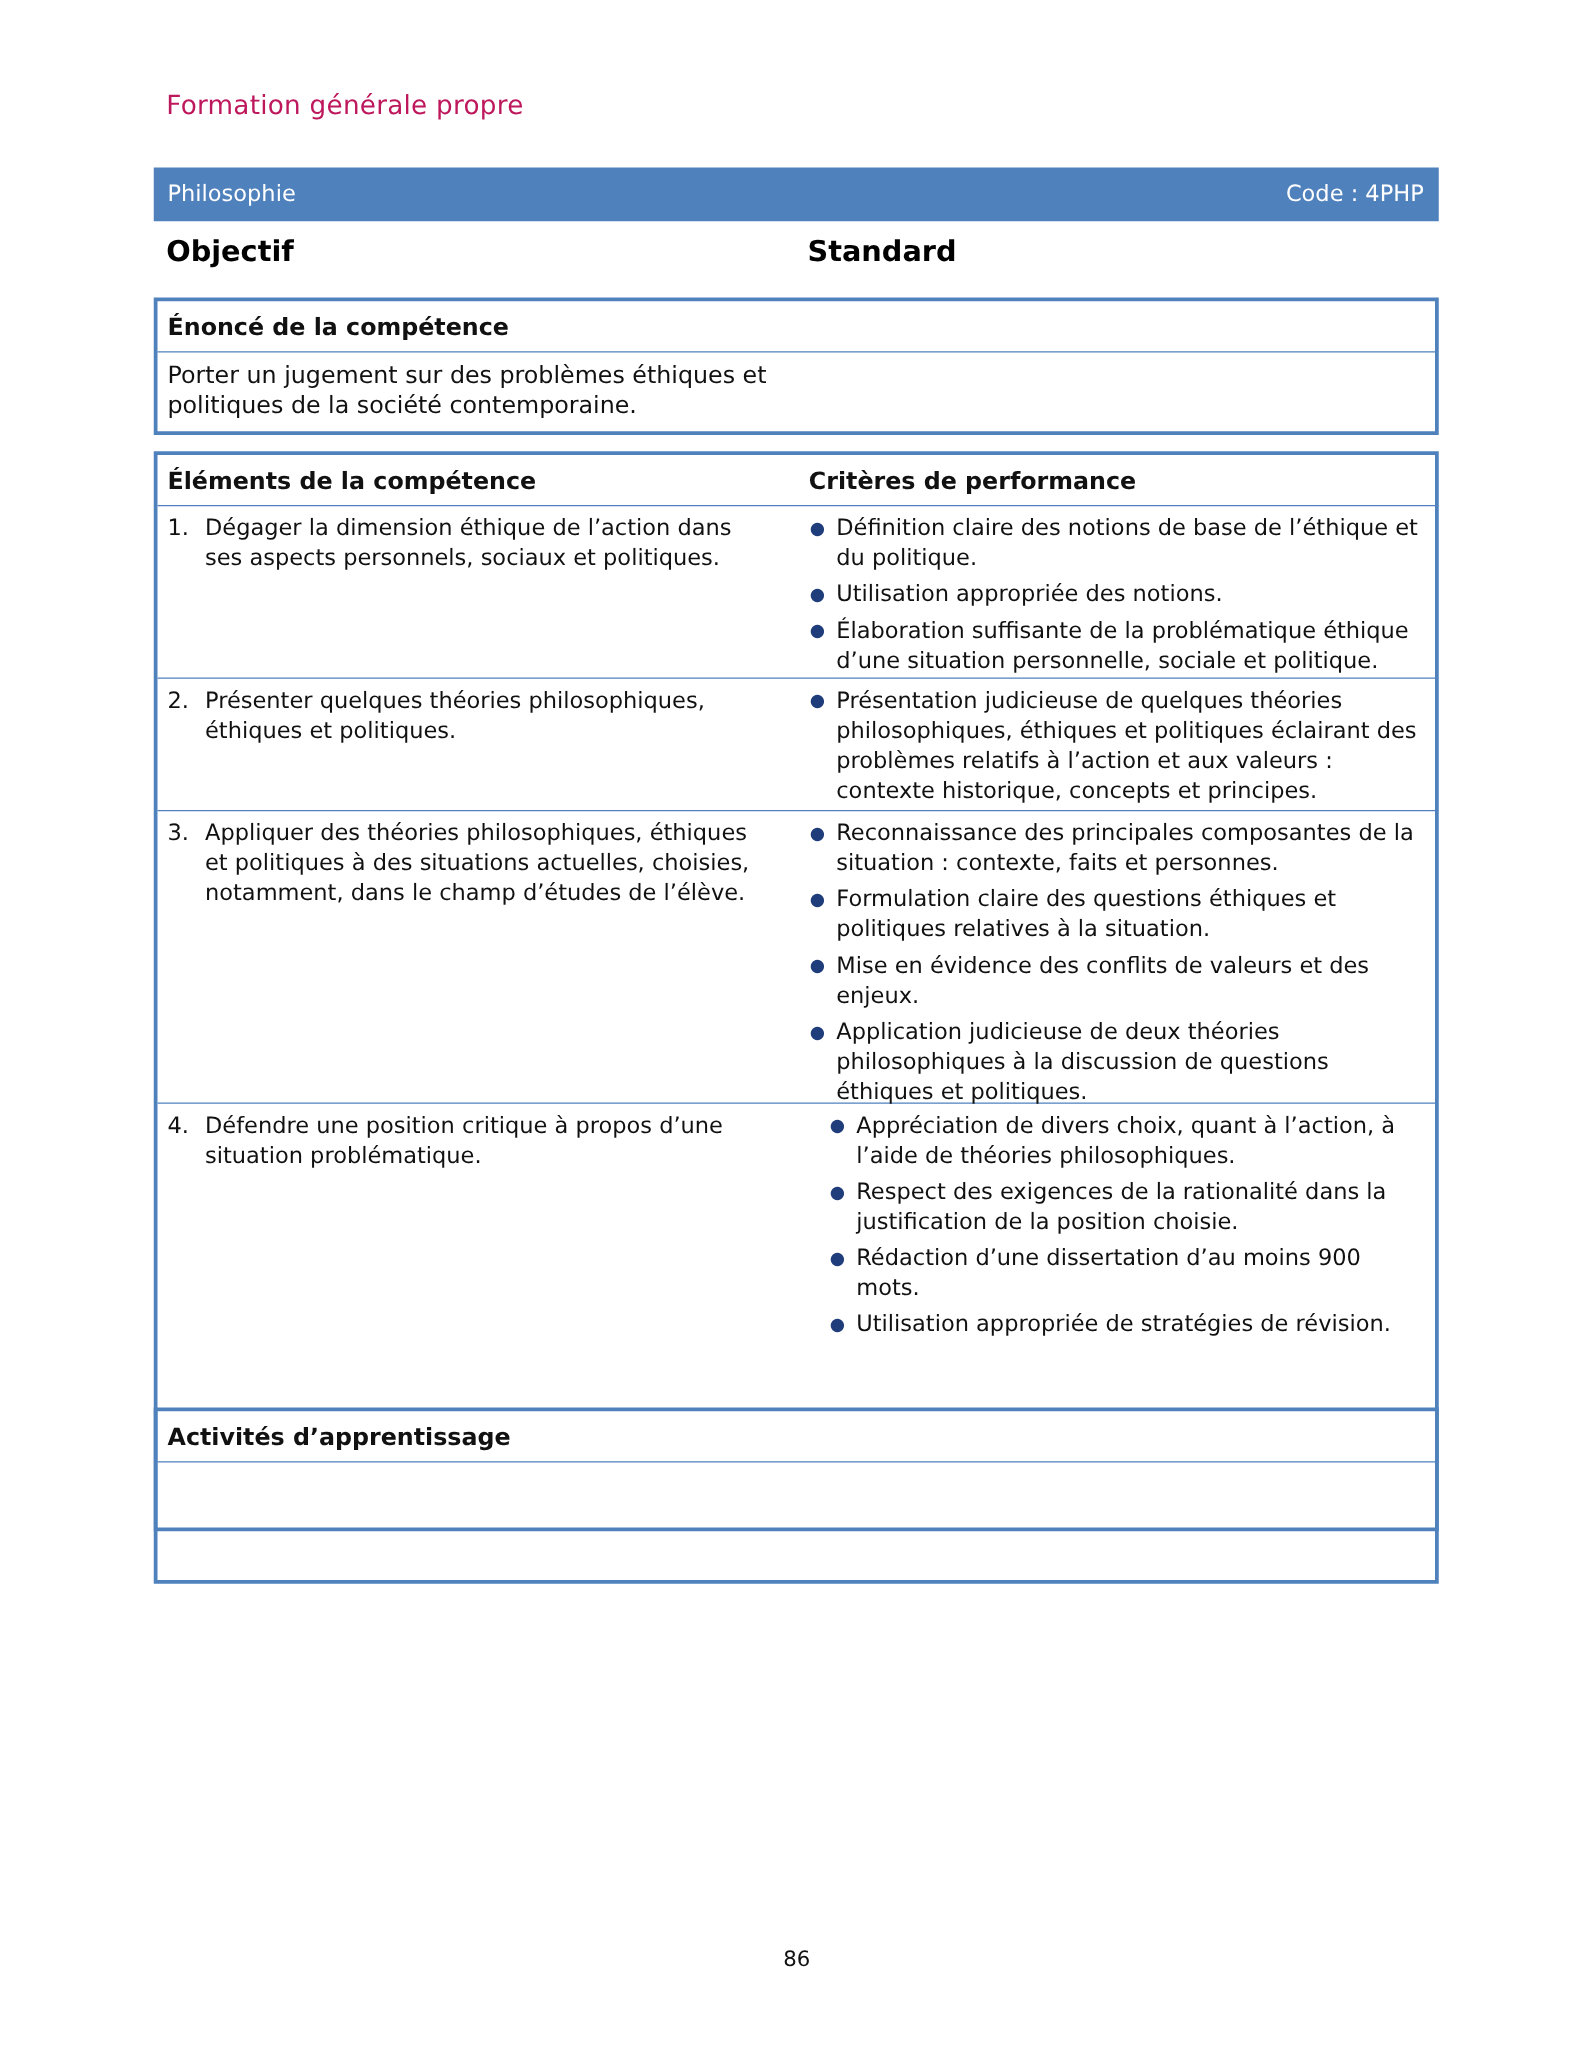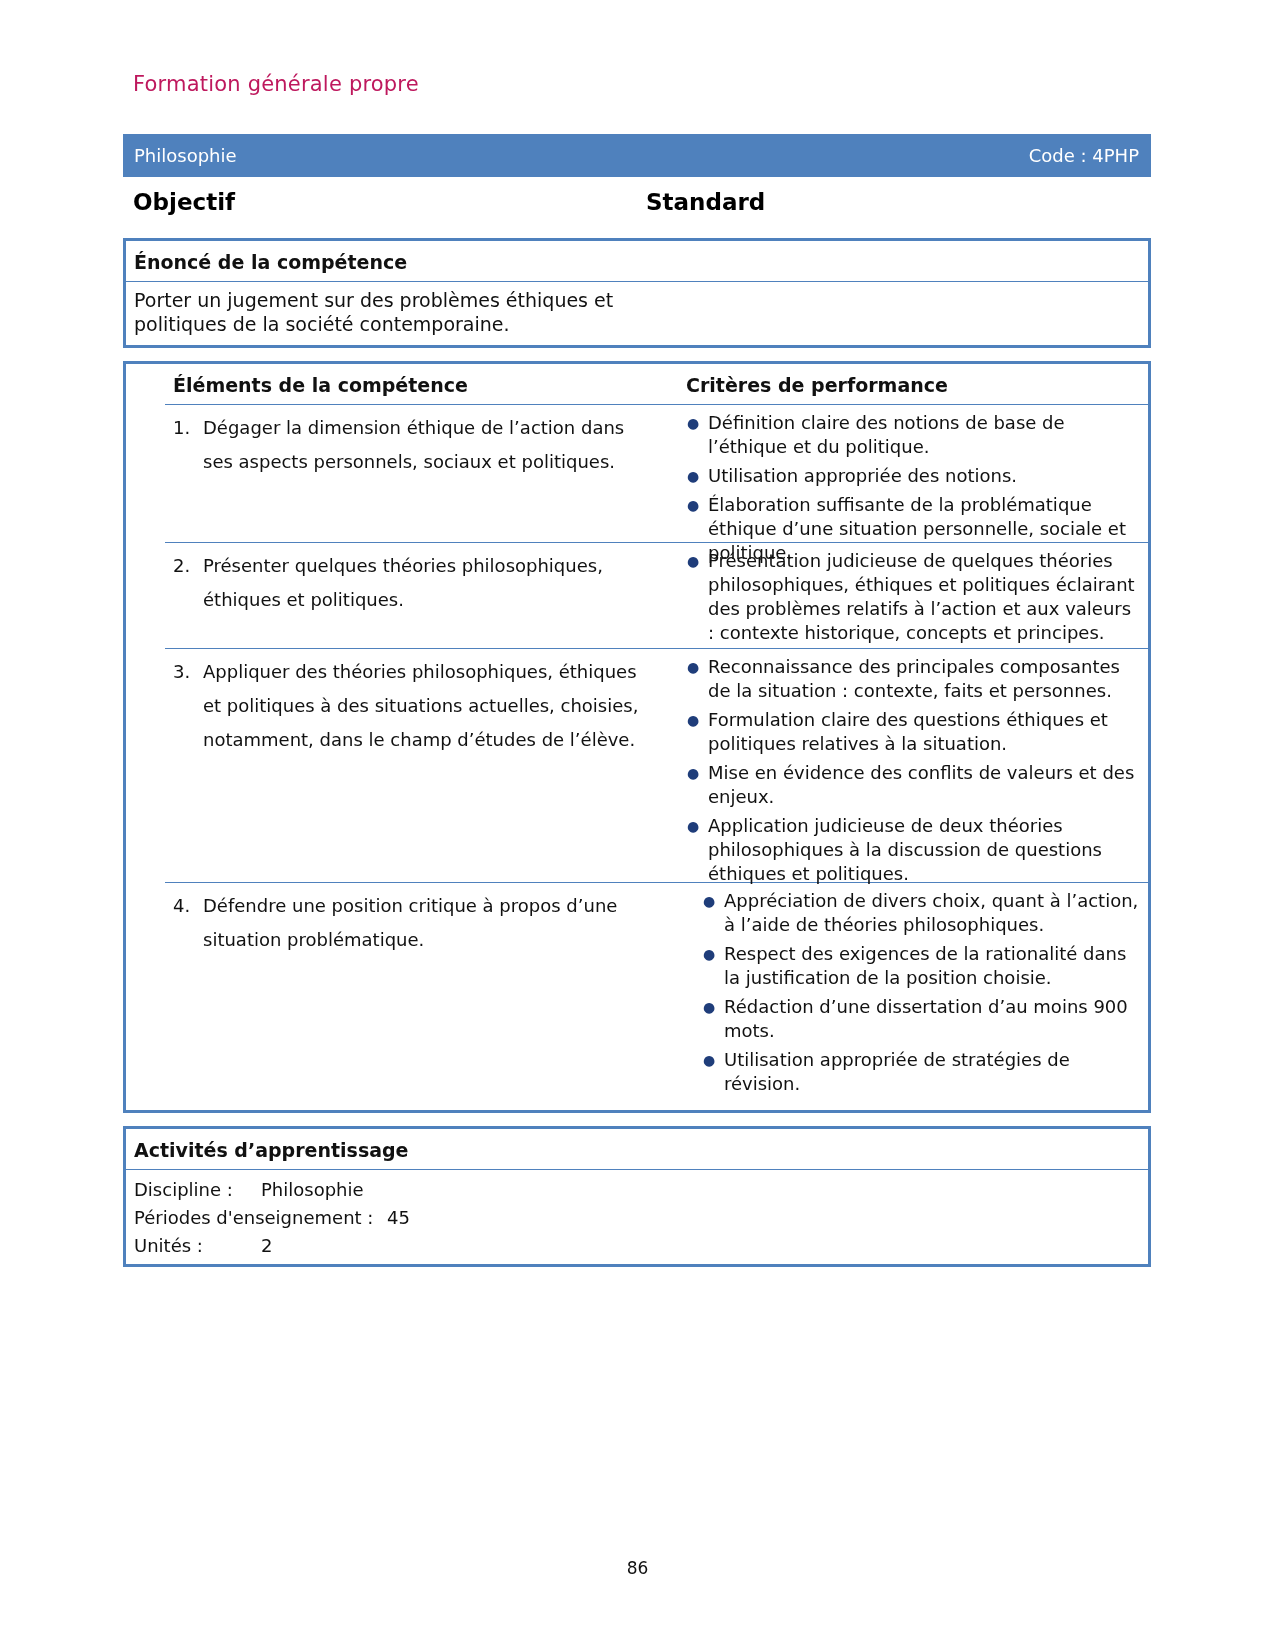--- a/index.html
+++ b/index.html
@@ -5,26 +5,26 @@
   html, body { margin: 0; padding: 0; background: #ffffff; }
   body { width: 1275px; height: 1650px; position: relative; font-family: "DejaVu Sans", sans-serif; color: #111; }
   .section-title { position: absolute; left: 133px; top: 72px; font-size: 21px; color: #be185d; letter-spacing: 0.2px; }
   .bar { position: absolute; left: 123px; top: 134px; width: 1028px; height: 43px; background: #4f81bd; color: #fff; display: flex; justify-content: space-between; align-items: center; box-sizing: border-box; padding: 0 12px 0 11px; font-size: 18px; }
   .heads { position: absolute; top: 189px; left: 133px; width: 1010px; font-size: 23px; font-weight: bold; color: #000000; }
   .heads .std { position: absolute; left: 513px; top: 0; }
   .box { position: absolute; left: 123px; width: 1028px; border: 3px solid #4f81bd; box-sizing: border-box; }
   .box .hdr { font-weight: bold; font-size: 19px; padding: 10px 8px 8px 8px; border-bottom: 1px solid #4f81bd; }
   .enonce { top: 238px; height: 110px; }
   .enonce .body { font-size: 19px; line-height: 24px; padding: 6px 8px; width: 480px; }
-  .elements { top: 361px; height: 752px; padding-left: 39px; }
+  .elements { top: 361px; height: 864px; }
   .elements .hdr { display: flex; }
   .elements .hdr span:first-child { width: 513px; display: inline-block; }
   .row { display: flex; border-bottom: 1px solid #4f81bd; }
   .row:last-child { border-bottom: none; gap: 16px; }
-  .row .left { width: 513px; box-sizing: border-box; padding: 6px 8px 0 8px; font-size: 18px; line-height: 34px; }
+  .row .left { width: 513px; box-sizing: border-box; padding: 6px 8px 0 8px; font-size: 18px; line-height: 24px; }
   .row .left .num { display: inline-block; width: 30px; vertical-align: top; }
   .row .left .txt { display: inline-block; width: 445px; vertical-align: top; }
   .row .right { flex: 1; padding: 6px 8px 6px 0; }
   .crit { display: flex; font-size: 18px; line-height: 24px; margin-bottom: 5px; }
   .crit .bullet { width: 30px; text-align: center; color: #1f3d7a; flex-shrink: 0; font-size: 14px; }
   .crit .ctext { flex: 1; padding-left: 0; }
   .activites { top: 1126px; height: 141px; }
   .activites .body { padding: 6px 8px; font-size: 18px; line-height: 28px; }
   .activites .lbl { display: inline-block; }
   .page-num { position: absolute; top: 1558px; left: 0; width: 1275px; text-align: center; font-size: 17px; }
@@ -121,26 +121,15 @@
             <span class="bullet">●</span>
             <span class="ctext">Utilisation appropriée de stratégies de révision.</span>
           </div>
         </div>
       </div>
     </div>
 </div>
 
 <div class="box activites">
   <div class="hdr">Activités d’apprentissage</div>
-  <div class="body">
-    <div>
-      <span class="lbl" style="width:127px">Discipline :</span><span>Philosophie</span>
-    </div>
-    <div>
-      <span class="lbl" style="width:253px">Périodes d'enseignement :</span><span>45</span>
-    </div>
-    <div>
-      <span class="lbl" style="width:127px">Unités :</span><span>2</span>
-    </div>
-  </div>
 </div>
 
 <div class="page-num">86</div>
 
 </body></html>

